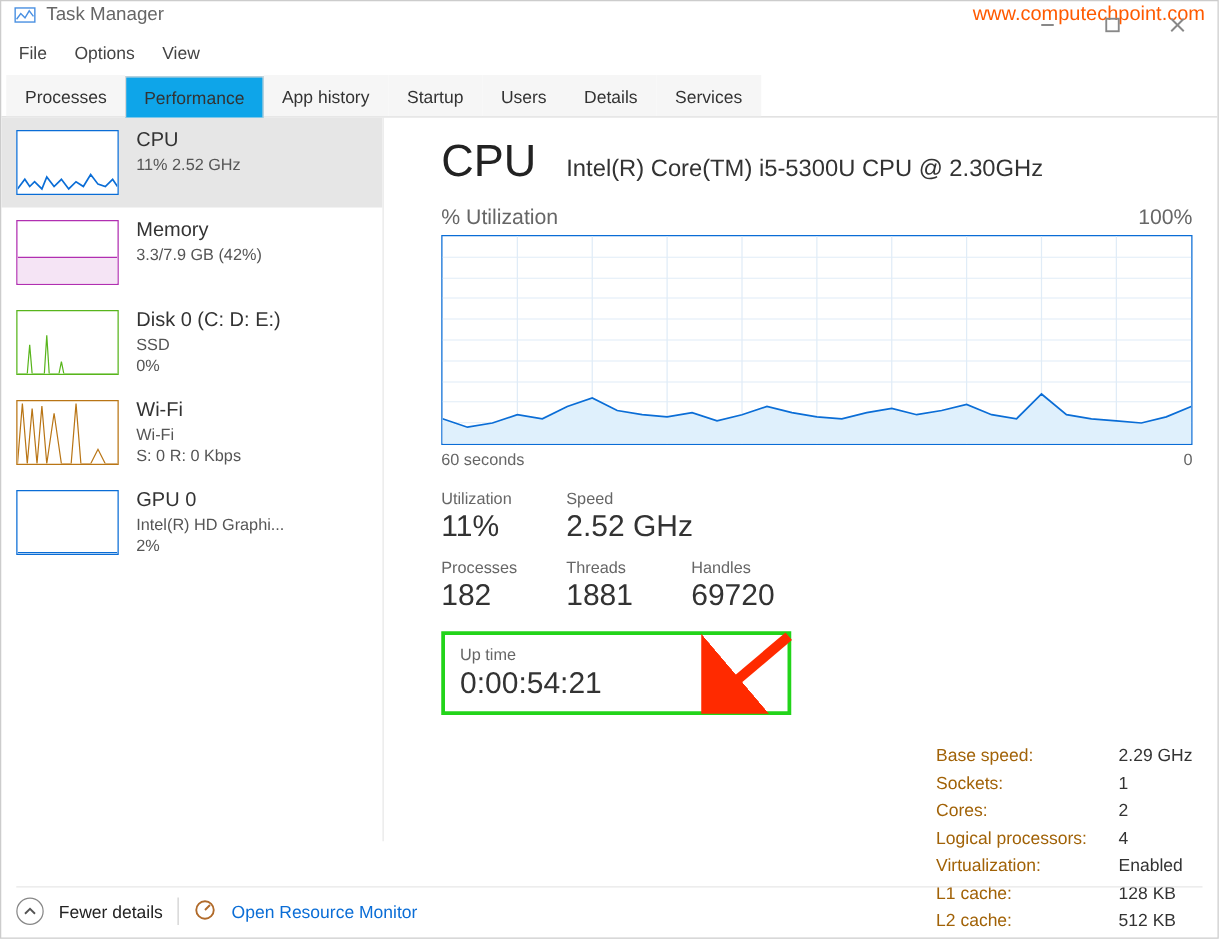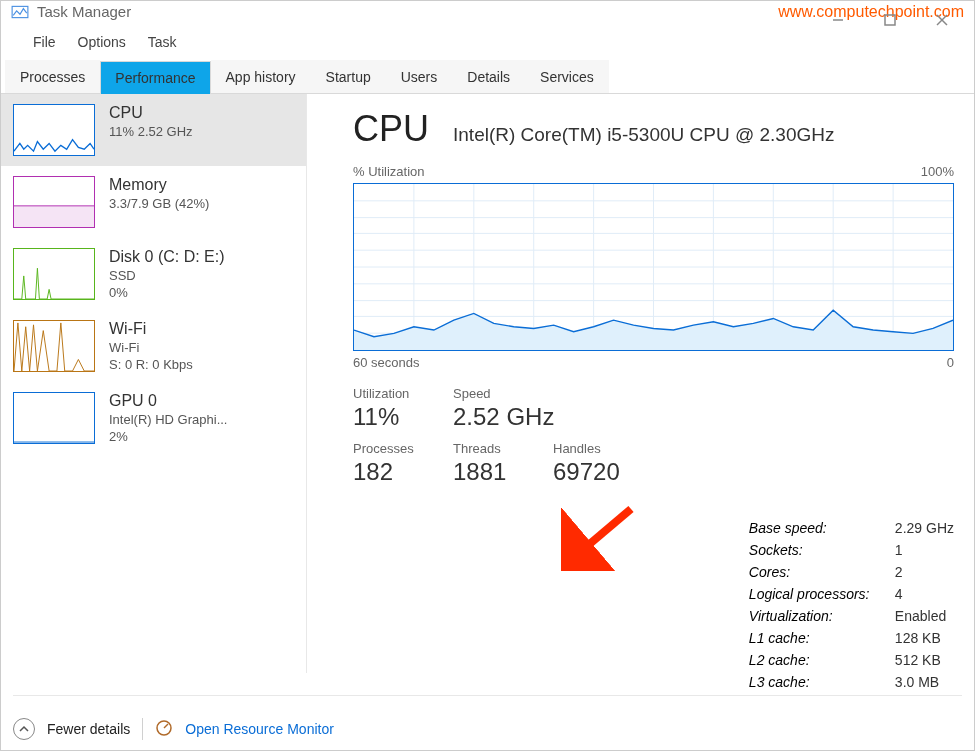--- a/index.html
+++ b/index.html
@@ -4,53 +4,53 @@
 <style>
   * { box-sizing: border-box; margin: 0; padding: 0; }
   body { font-family: "Segoe UI", Tahoma, sans-serif; font-size: 14px; background: #fff; color: #222; width: 975px; height: 751px; overflow: hidden; border: 1px solid #ccc; position: relative; }
   .titlebar { display: flex; align-items: flex-start; padding: 2px 10px 4px 10px; border-bottom: 1px solid transparent; }
   .titlebar .icon-slot { width: 18px; height: 18px; margin-right: 8px; display:flex; align-items:center; justify-content:center; }
   .titlebar .title { color: #666; font-size: 15px; flex: 0 0 auto; }
   .titlebar .spacer { flex: 1; }
   .titlebar .watermark { color: #ff5a00; font-size: 16px; margin-left: -60px; }
   .win-controls { position:absolute; right:6px; top:2px; display:flex; gap:0; }
   .win-btn { width:52px; height:34px; display:flex; align-items:center; justify-content:center; color:#888; }
-  .menubar { display:flex; gap:22px; padding: 8px 14px 10px 32px; color:#444; }
+  .menubar { display:flex; gap:22px; padding: 8px 14px 10px 14px; color:#444; }
   .tabbar { display:flex; border-bottom:1px solid #d9d9d9; padding-left:4px; }
   .tab { padding:8px 14px; border:1px solid transparent; border-bottom:none; color:#333; background:#f6f6f6; }
   .tab.active { background:#0ea5e9; border-color:#d9d9d9; position:relative; top:1px; }
   .content { display:flex; height: calc(100% - 170px); gap: 26px; }
   .sidebar { width: 306px; border-right:1px solid #e8e8e8; overflow:hidden; }
   .resource { display:flex; gap:14px; padding:10px 12px; align-items:flex-start; }
   .resource.selected { background:#e6e6e6; }
   .thumb { width:82px; height:52px; border:1px solid; display:flex; align-items:flex-end; justify-content:center; flex-shrink:0; background:#fff; position:relative; overflow:hidden; }
   .thumb svg { width:100%; height:100%; }
   .res-info .res-title { font-size:16px; color:#333; }
   .res-info .res-sub { font-size:13px; color:#555; margin-top:2px; }
   .main { flex:1; padding: 14px 20px 6px 20px; position:relative; }
   .main-head { display:flex; align-items:baseline; gap:24px; }
   .main-head h1 { font-size:36px; font-weight:400; }
   .main-head .model { font-size:19px; color:#333; }
   .chart-area { margin-top:14px; }
-  .chart-labels { display:flex; justify-content:space-between; color:#666; font-size:13px; margin-bottom:4px; }
+  .chart-labels { display:flex; justify-content:space-between; color:#666; font-size:17px; margin-bottom:4px; }
   .chart-box { border:1px solid #0a6dd6; height:168px; position:relative; background:#fff; }
   .chart-grid line { stroke:#e0ecf7; }
   .chart-line { fill:none; stroke:#0a6dd6; stroke-width:1.4; }
   .chart-fill { fill:#dff0fc; stroke:none; }
   .chart-under { display:flex; justify-content:space-between; color:#666; font-size:13px; margin-top:4px; }
   .stats { display:flex; margin-top:16px; gap:24px;flex-direction:column; }
   .stats-left { display:flex; flex-wrap:wrap; width:300px; }
   .stat-block { width:100px; margin-bottom:10px; }
   .stat-label { color:#666; font-size:13px; }
   .stat-value { font-size:24px; color:#333; margin-top:2px; }
   .uptime { border:3px solid #22d41a; padding:8px 12px; width:280px; margin-top:4px; position:relative; }
   .specs { margin-left:auto; display:grid; grid-template-columns: 146px auto; row-gap:6px; font-size:14px; }
-  .specs .k { color:#000000;font-style:italic; }
+  .specs .k { color:#a16207; }
   .specs .v { color:#333; }
-  .footer { position:absolute; bottom:10px; left:12px; display:flex; align-items:center; gap:12px; padding-top:22px; border-top:1px solid #e8e8e8; width:calc(100% - 24px); }
+  .footer { position:absolute; bottom:10px; left:12px; display:flex; align-items:center; gap:12px; padding-top:8px; border-top:1px solid #e8e8e8; width:calc(100% - 24px); }
   .footer .circle { width:22px; height:22px; border:1px solid #888; border-radius:50%; display:flex; align-items:center; justify-content:center; }
   .footer .link { color:#0a6dd6; }
   .sep { width:1px; height:22px; background:#d0d0d0; }
   .arrow-annot { position:absolute; left:560px; top:500px; pointer-events:none; }
 </style>
 </head>
 <body>
 
 <div class="titlebar">
   <span class="icon-slot">
@@ -78,21 +78,21 @@
       <svg width="14" height="14">
         <line x1="2" y1="2" x2="12" y2="12" stroke="#888" stroke-width="1.5"></line>
         <line x1="12" y1="2" x2="2" y2="12" stroke="#888" stroke-width="1.5"></line>
       </svg>
     </div>
 </div>
 
 <div class="menubar">
   <span>File</span>
   <span>Options</span>
-  <span>Task</span>
+  <span>View</span>
 </div>
 
 <div class="tabbar">
   <div class="tab">Processes</div>
   <div class="tab active">Performance</div>
   <div class="tab">App history</div>
   <div class="tab">Startup</div>
   <div class="tab">Users</div>
   <div class="tab">Details</div>
   <div class="tab">Services</div>
@@ -226,20 +226,24 @@
           <div class="stat-value">182</div>
         </div>
         <div class="stat-block">
           <div class="stat-label">Threads</div>
           <div class="stat-value">1881</div>
         </div>
         <div class="stat-block">
           <div class="stat-label">Handles</div>
           <div class="stat-value">69720</div>
         </div>
+        <div class="uptime">
+          <div class="stat-label">Up time</div>
+          <div class="stat-value">0:00:54:21</div>
+        </div>
       </div>
 
       <div class="specs">
         <div class="k">Base speed:</div>
           <div class="v">2.29 GHz</div>
         <div class="k">Sockets:</div>
           <div class="v">1</div>
         <div class="k">Cores:</div>
           <div class="v">2</div>
         <div class="k">Logical processors:</div>

